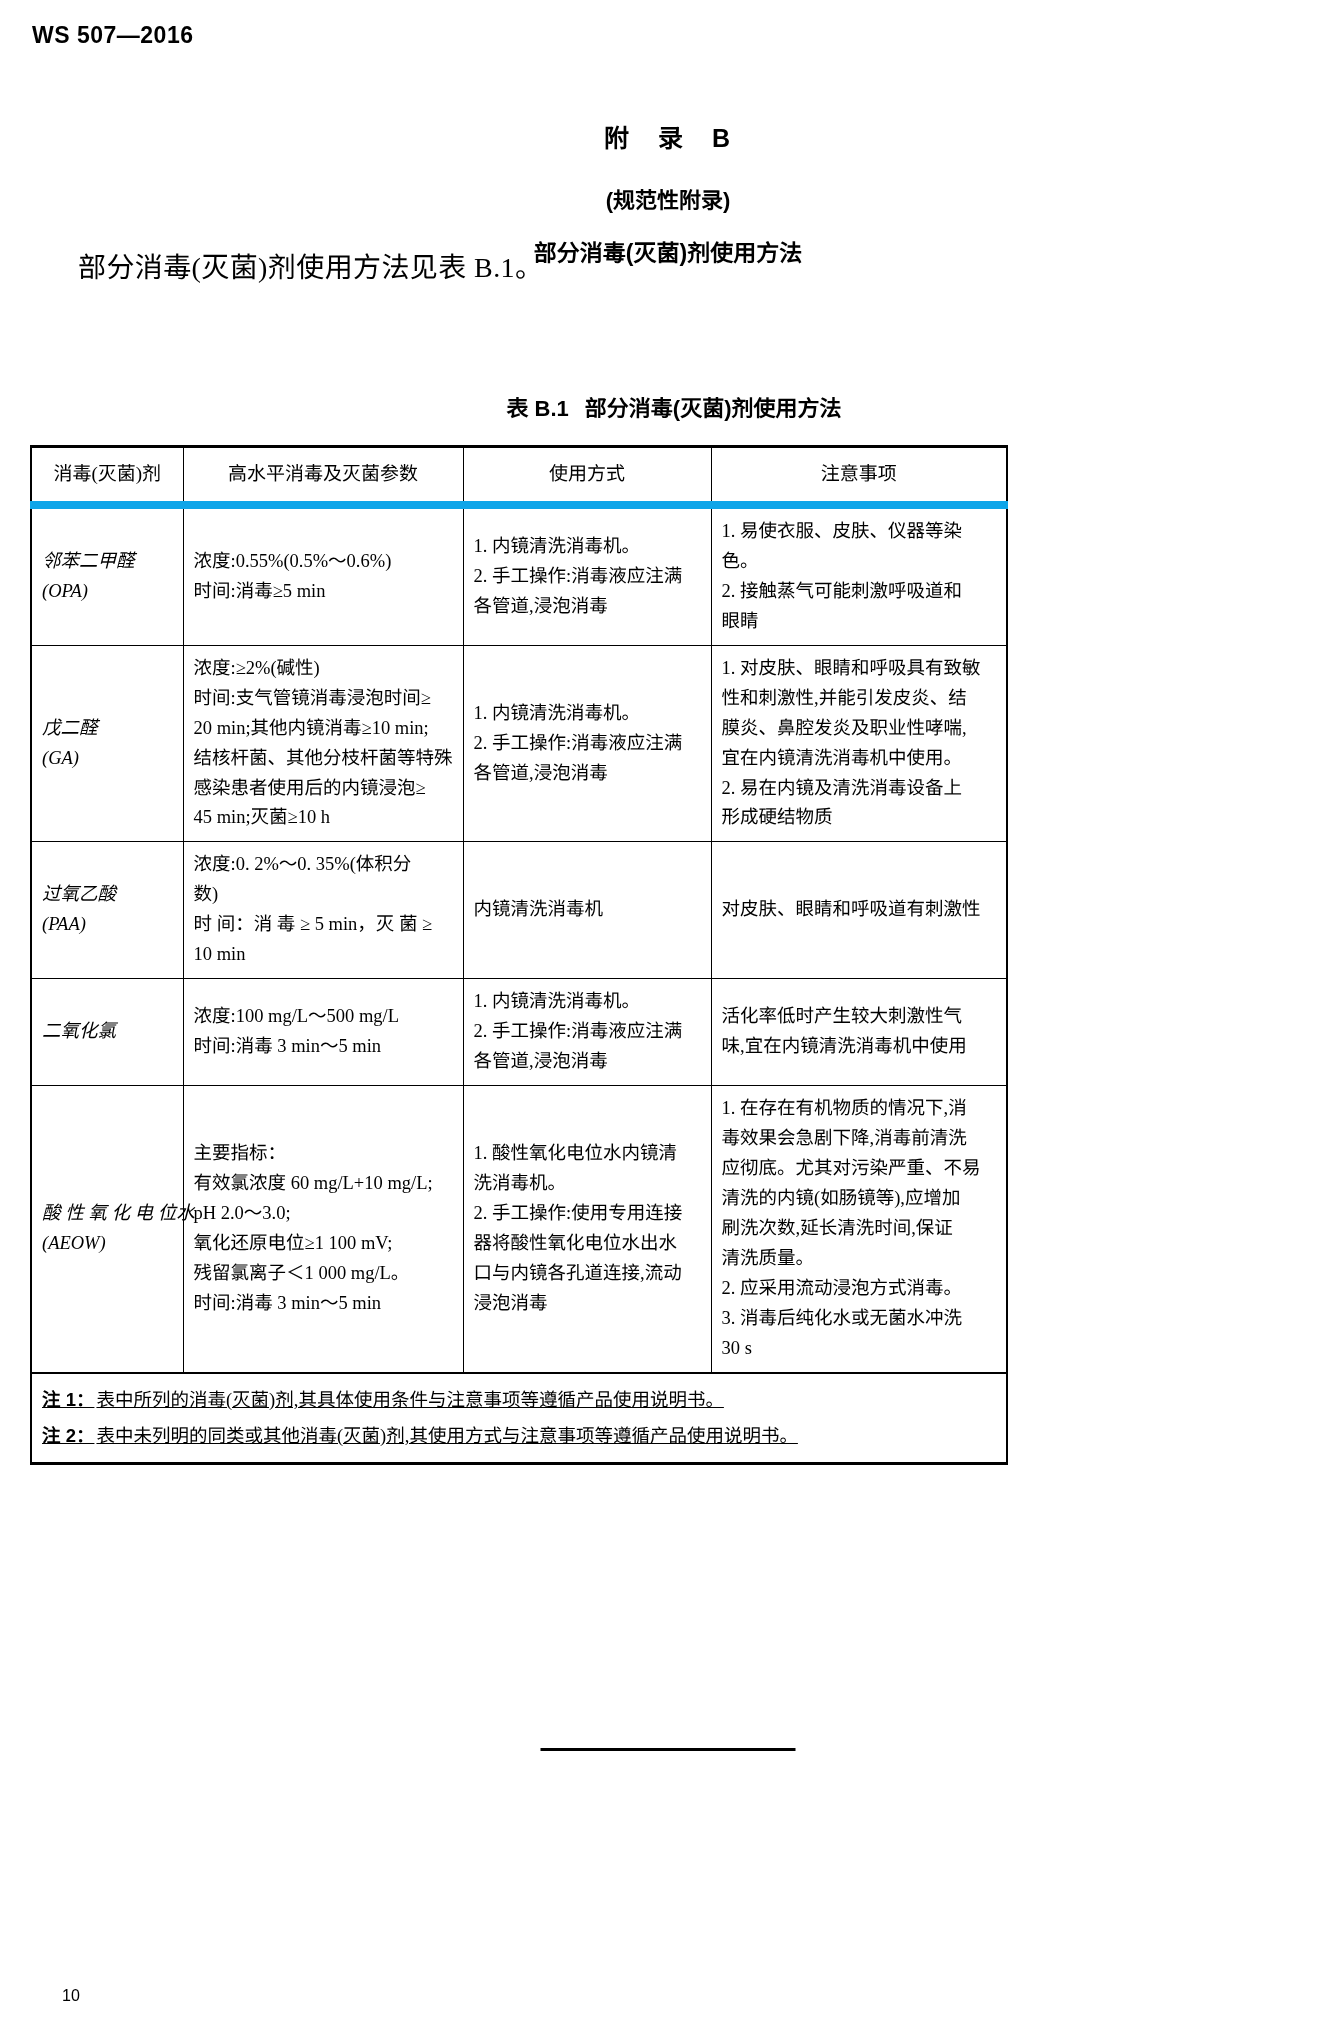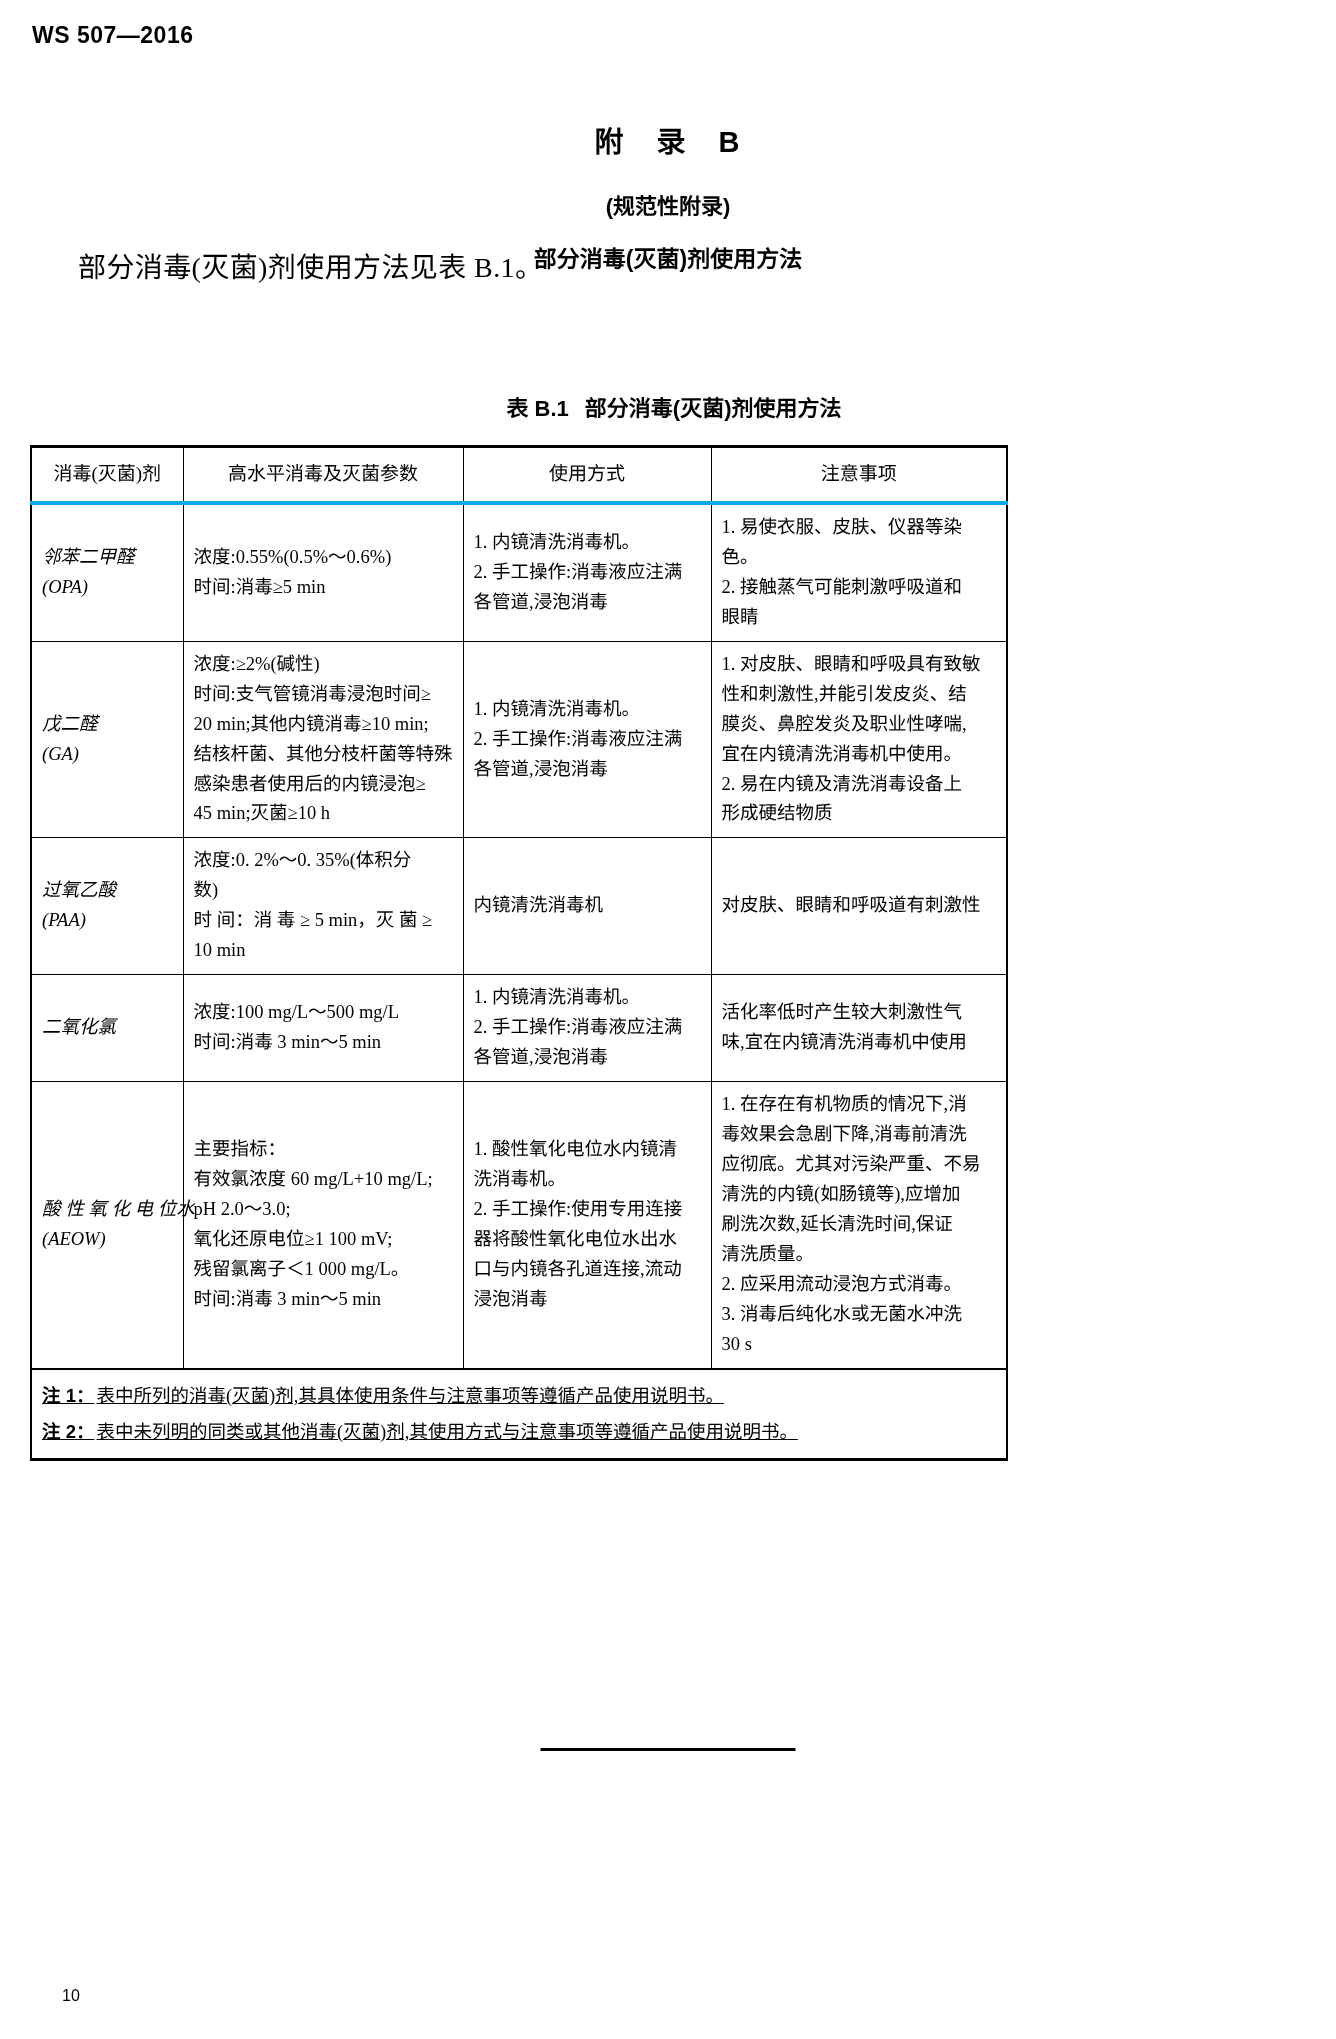--- a/index.html
+++ b/index.html
@@ -36,21 +36,21 @@
   .annex-block {
     position: absolute;
     top: 118px;
     left: 0;
     right: 0;
     text-align: center;
   }
   .annex-label {
     font-family: "Liberation Sans", "DejaVu Sans", sans-serif;
     font-weight: bold;
-    font-size: 29px;
+    font-size: 25px;
     letter-spacing: 2px;
     margin-bottom: 22px;
   }
   .annex-kind {
     font-family: "Liberation Sans", "DejaVu Sans", sans-serif;
     font-weight: bold;
     font-size: 22px;
     margin-bottom: 20px;
     margin-top: 28px;
   }
@@ -104,21 +104,21 @@
     text-align: left;
   }
   table.b1 thead th {
     text-align: center;
     padding: 11px 6px;
     font-size: 19px;
   }
   
   table.b1 { border-top: 3px solid #000; border-bottom: 3px solid #000;
              border-left: 2px solid #000; border-right: 2px solid #000; }
-  table.b1 thead th { border-bottom: 4px solid #0ea5e9; }
+  table.b1 thead th { border-bottom: 8px solid #0ea5e9; }
   table.b1 tr.notes-row td { border-top: 2.5px solid #000; text-decoration: underline; }
 
   col.c1 { width: 152px; }
   col.c2 { width: 280px; }
   col.c3 { width: 248px; }
   col.c4 { width: 296px; }
 
   td.agent { text-align: left; padding-left: 12px; font-style: italic; }
   td.agent .ln { display: block; white-space: nowrap; }
   td.param .ln, td.usage .ln, td.note .ln { display: block; }

